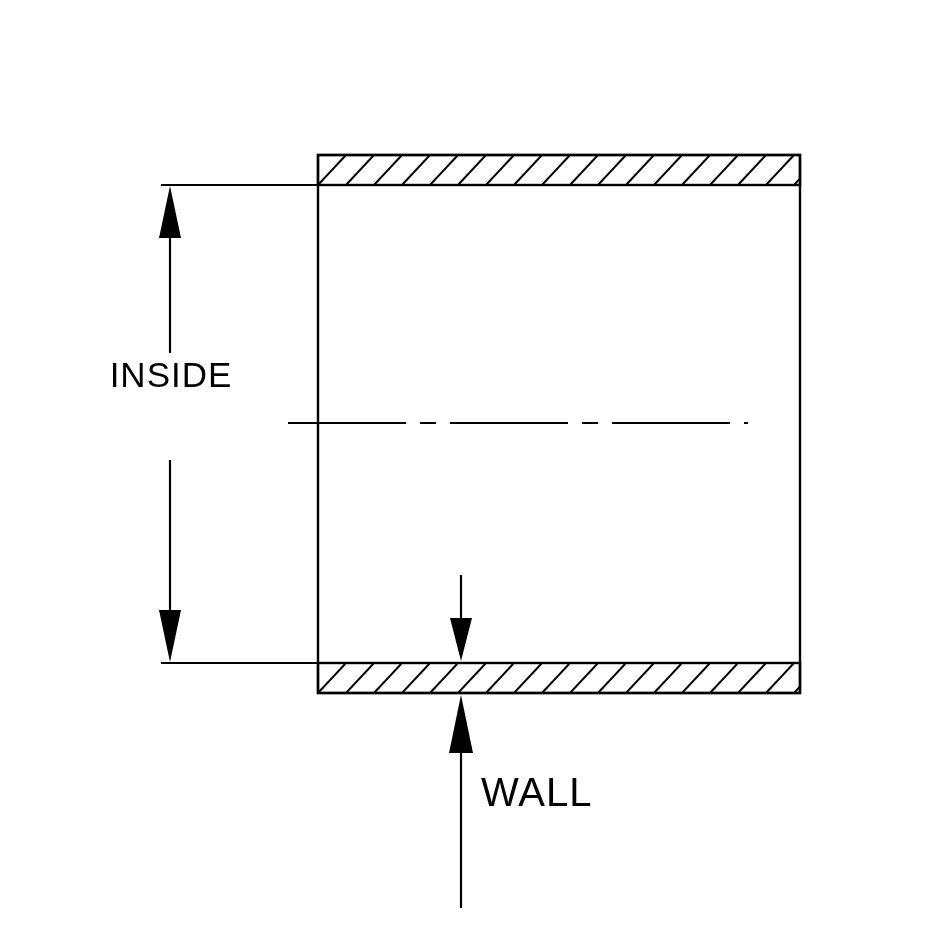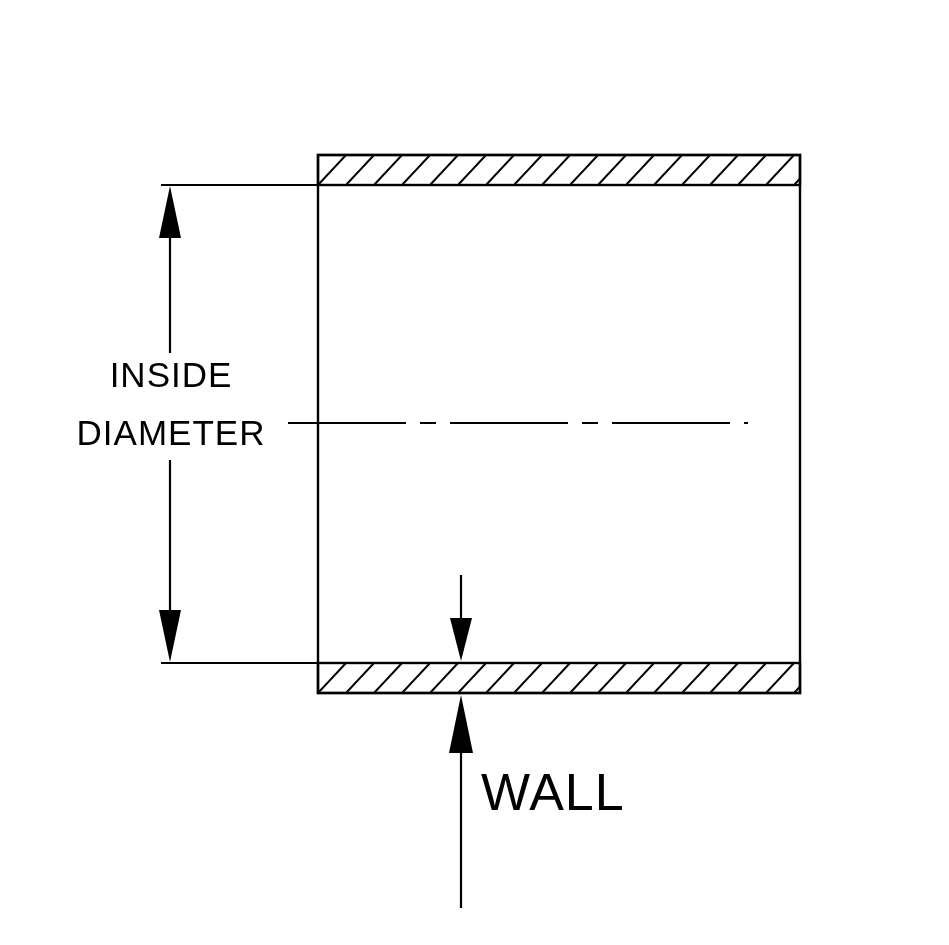--- a/index.html
+++ b/index.html
@@ -37,21 +37,21 @@
     transform: translateX(-50%);
     text-align: center;
     font-size: 35px;
     line-height: 58px;
     letter-spacing: 1px;
   }
   #wall-thickness-label {
     left: 481px;
     top: 757px;
     text-align: left;
-    font-size: 52px;
+    font-size: 40px;
     line-height: 70px;
     letter-spacing: 1px;
   }
 </style>
 </head>
 <body>
 
 <div id="stage">
 
   <svg id="drawing-svg" width="949" height="945" viewBox="0 0 949 945">
@@ -82,20 +82,19 @@
     <polygon points="170,662 159,610 181,610" fill="#000000"></polygon>
 
     <line x1="461" y1="575" x2="461" y2="620" stroke="#000000" stroke-width="2.2"></line>
     <polygon points="461,661 450,618 472,618" fill="#000000"></polygon>
     <polygon points="461,695 449,753 473,753" fill="#000000"></polygon>
     <line x1="461" y1="752" x2="461" y2="908" stroke="#000000" stroke-width="2.2"></line>
   </svg>
 
   <div class="label" id="inside-diameter-label">
     <div>INSIDE</div>
-    <div>DIAMETER</div>
   </div>
 
   <div class="label" id="wall-thickness-label">
     <div>WALL</div>
   </div>
 
 </div>
 
 </body></html>

